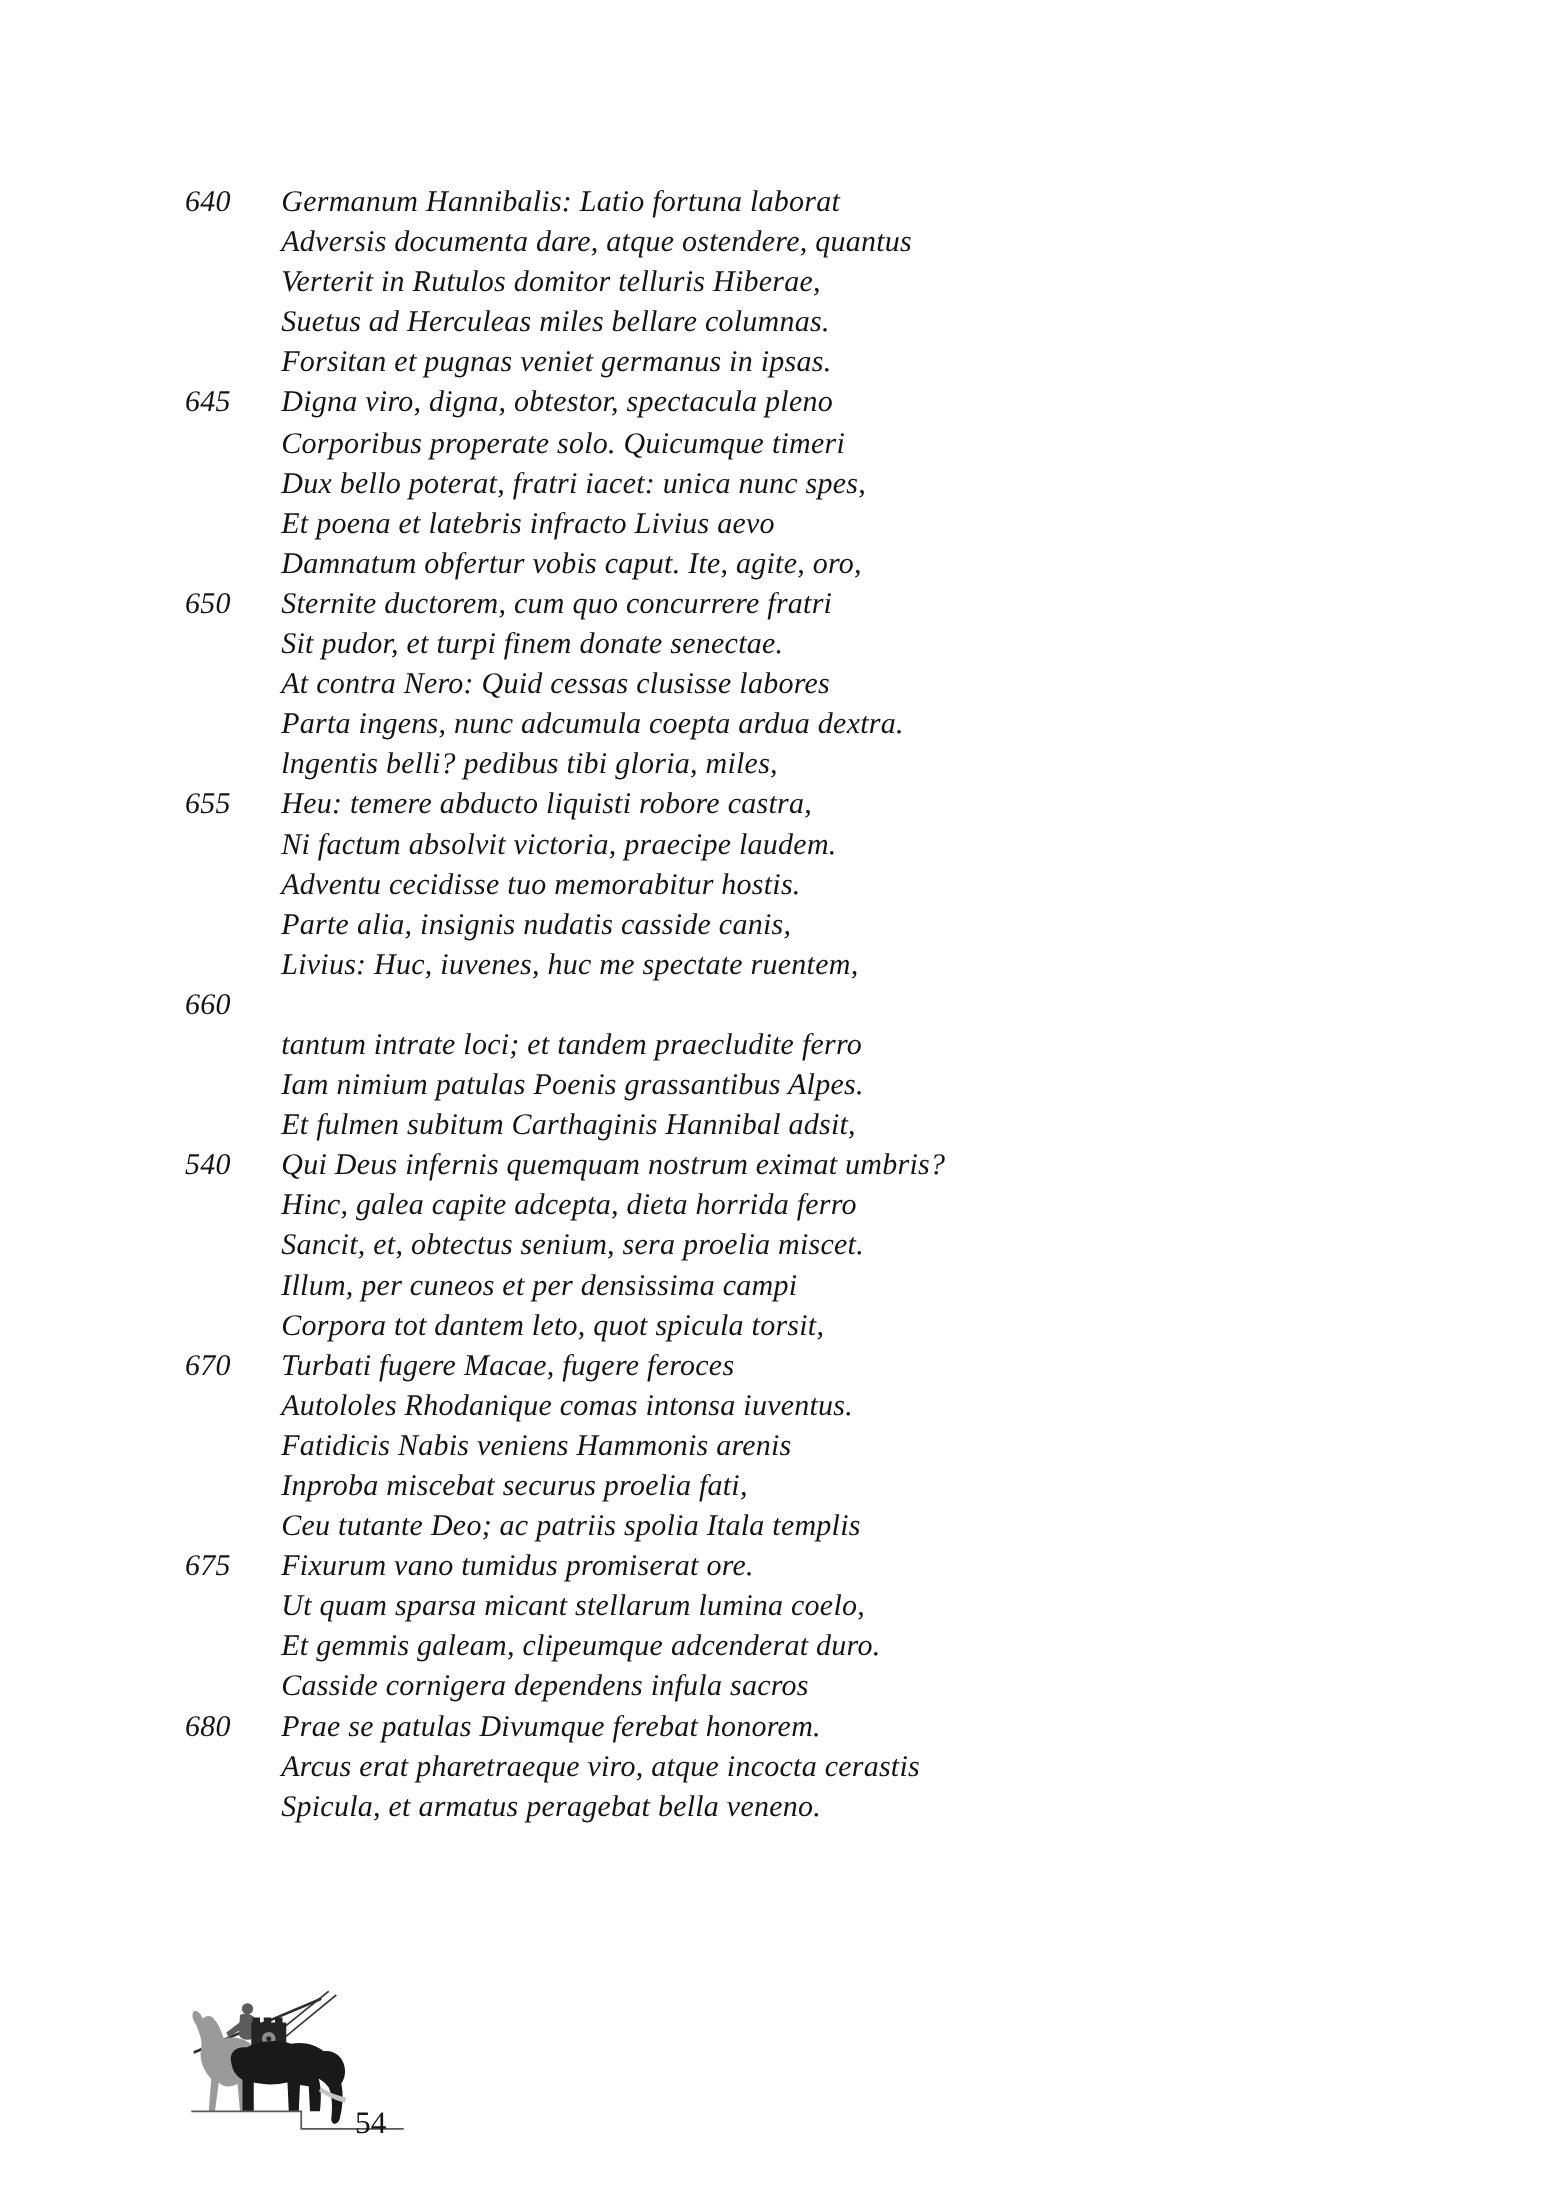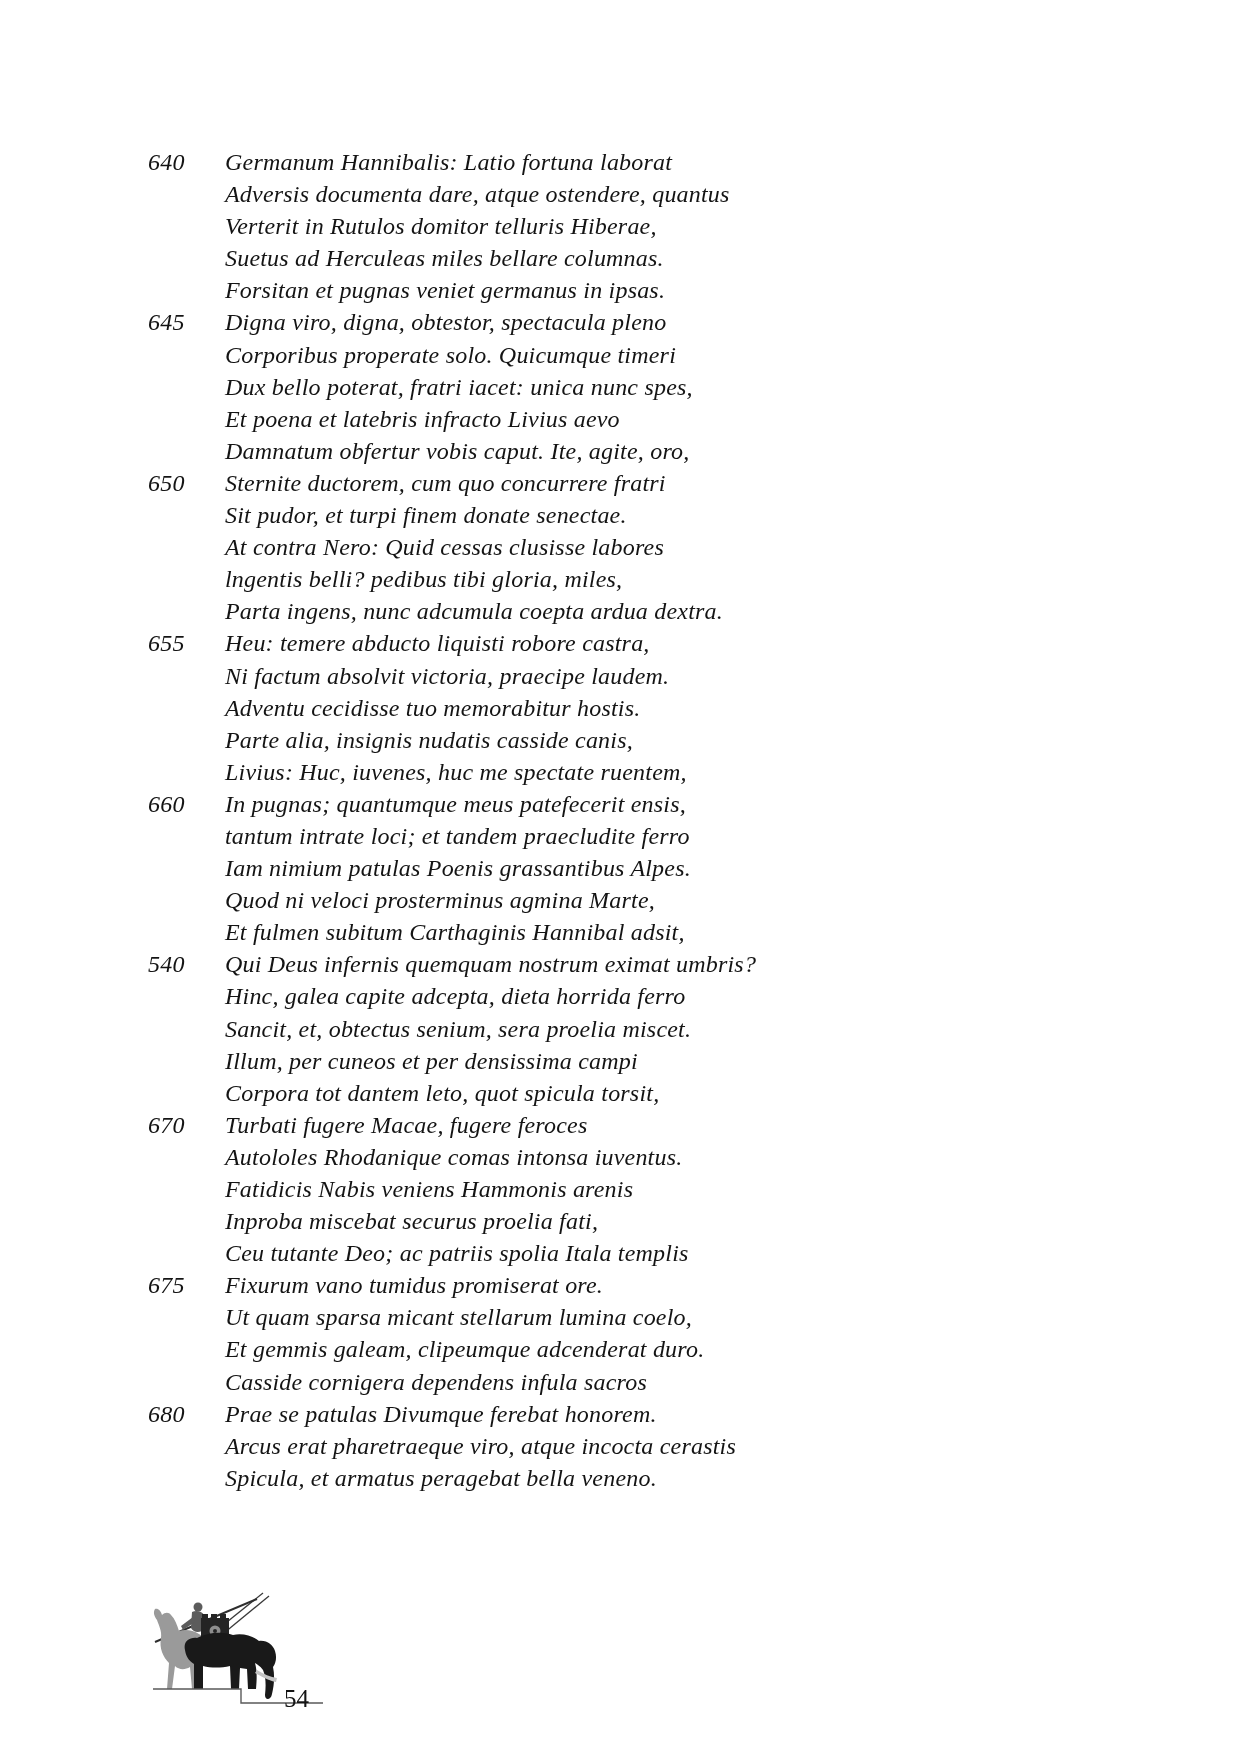--- a/index.html
+++ b/index.html
@@ -109,25 +109,25 @@
         <div class="vline">
           <span class="lnum"></span>
           <span class="ltxt">Sit pudor, et turpi finem donate senectae.</span>
         </div>
         <div class="vline">
           <span class="lnum"></span>
           <span class="ltxt">At contra Nero: Quid cessas clusisse labores</span>
         </div>
         <div class="vline">
           <span class="lnum"></span>
+          <span class="ltxt">Parta ingens, nunc adcumula coepta ardua dextra.</span>
+        </div>
+        <div class="vline">
+          <span class="lnum"></span>
           <span class="ltxt">lngentis belli? pedibus tibi gloria, miles,</span>
-        </div>
-        <div class="vline">
-          <span class="lnum"></span>
-          <span class="ltxt">Parta ingens, nunc adcumula coepta ardua dextra.</span>
         </div>
         <div class="vline">
           <span class="lnum">655</span>
           <span class="ltxt">Heu: temere abducto liquisti robore castra,</span>
         </div>
         <div class="vline">
           <span class="lnum"></span>
           <span class="ltxt">Ni factum absolvit victoria, praecipe laudem.</span>
         </div>
         <div class="vline">
@@ -137,33 +137,28 @@
         <div class="vline">
           <span class="lnum"></span>
           <span class="ltxt">Parte alia, insignis nudatis casside canis,</span>
         </div>
         <div class="vline">
           <span class="lnum"></span>
           <span class="ltxt">Livius: Huc, iuvenes, huc me spectate ruentem,</span>
         </div>
         <div class="vline">
           <span class="lnum">660</span>
-          <span class="ltxt">In pugnas; quantumque meus patefecerit ensis,</span>
         </div>
         <div class="vline">
           <span class="lnum"></span>
           <span class="ltxt">tantum intrate loci; et tandem praecludite ferro</span>
         </div>
         <div class="vline">
           <span class="lnum"></span>
           <span class="ltxt">Iam nimium patulas Poenis grassantibus Alpes.</span>
-        </div>
-        <div class="vline">
-          <span class="lnum"></span>
-          <span class="ltxt">Quod ni veloci prosterminus agmina Marte,</span>
         </div>
         <div class="vline">
           <span class="lnum"></span>
           <span class="ltxt">Et fulmen subitum Carthaginis Hannibal adsit,</span>
         </div>
         <div class="vline">
           <span class="lnum">540</span>
           <span class="ltxt">Qui Deus infernis quemquam nostrum eximat umbris?</span>
         </div>
         <div class="vline">

